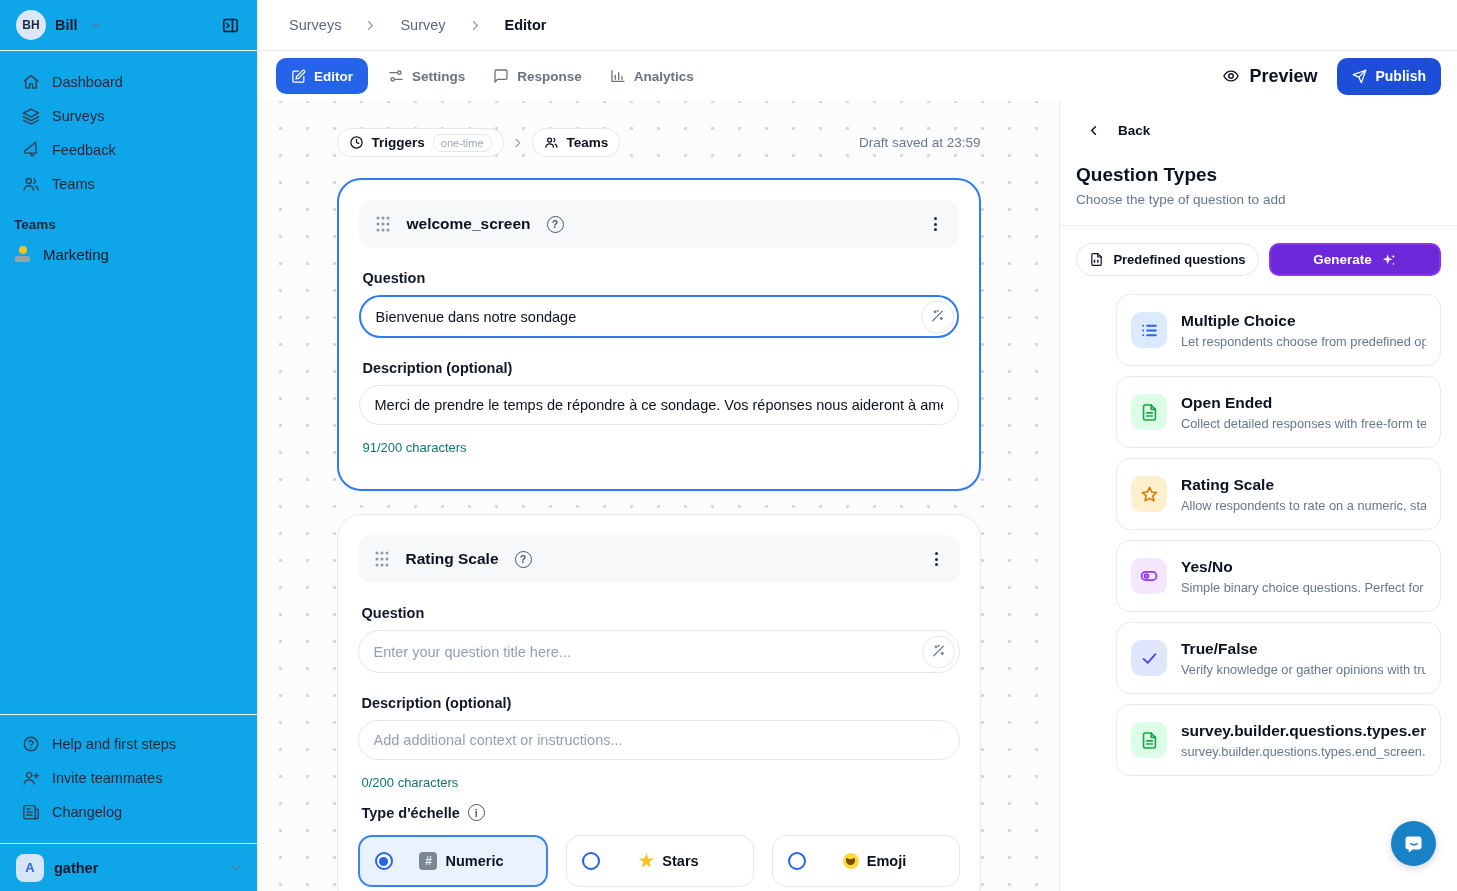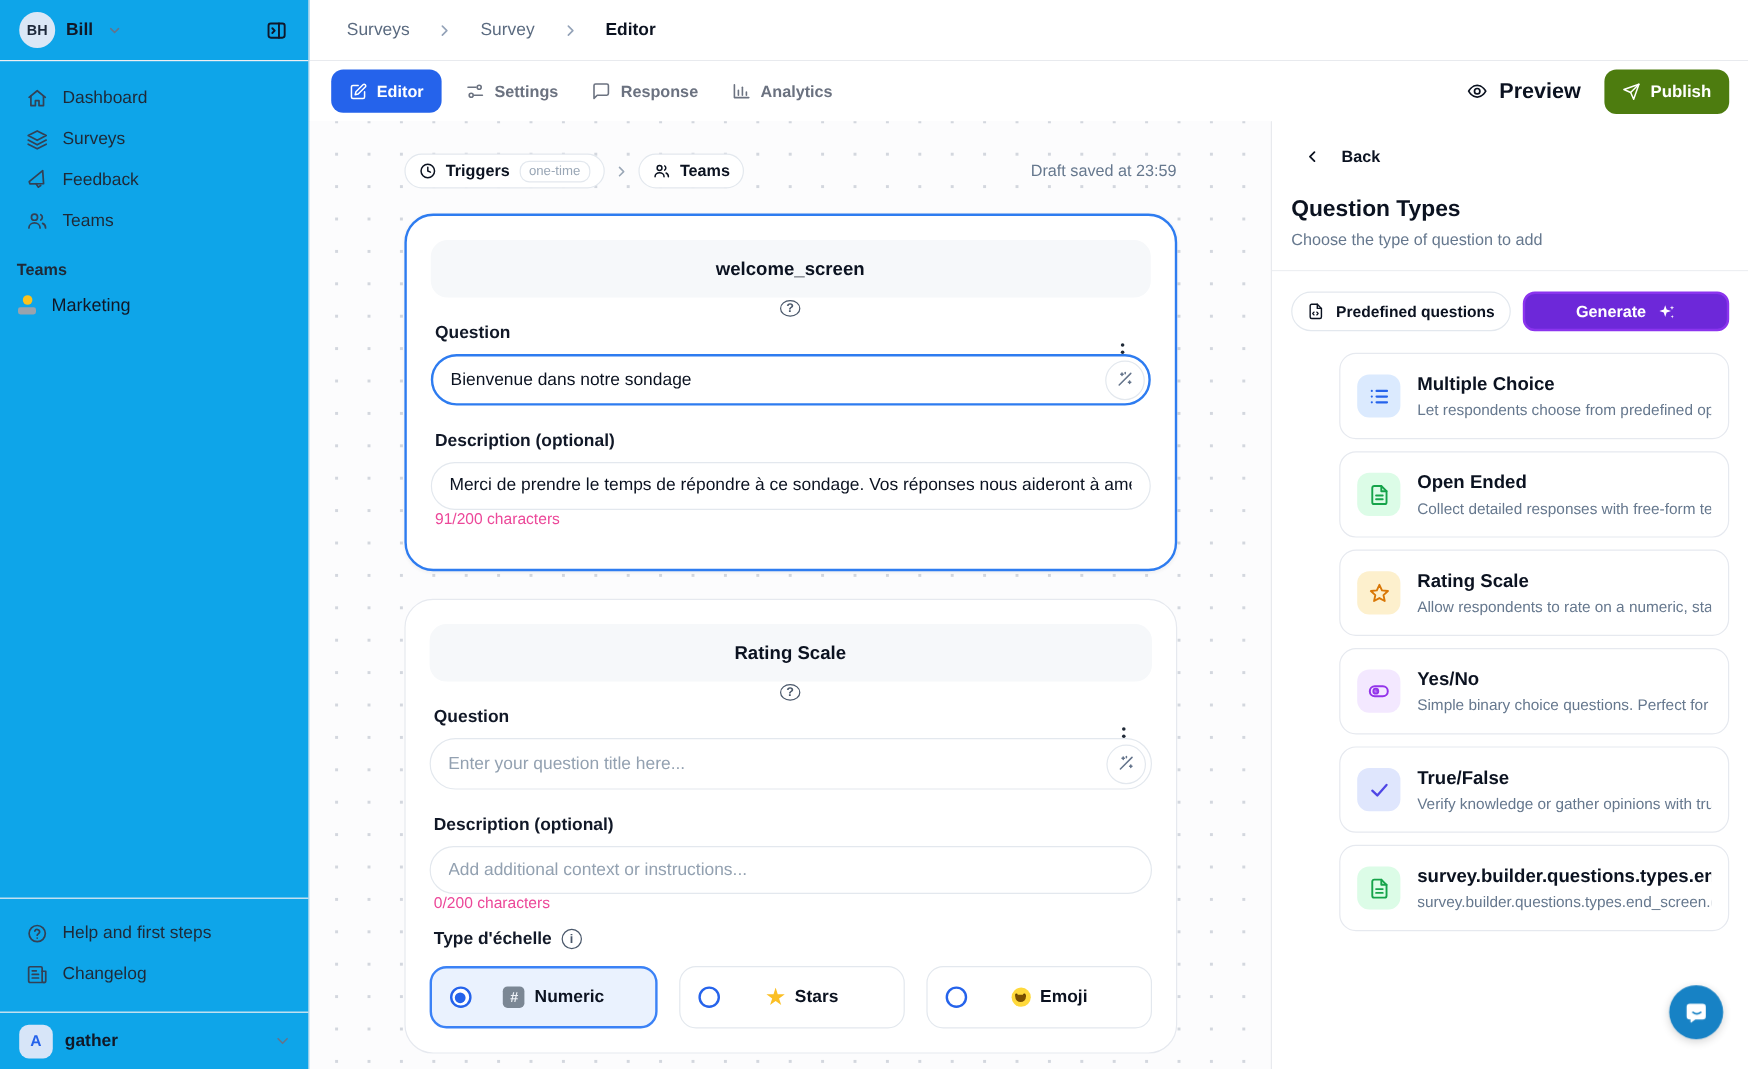--- a/index.html
+++ b/index.html
@@ -38,50 +38,50 @@
   
   .main { flex:1; display:flex; flex-direction:column; min-width:0; }
   .crumb-bar { height:51px; flex:0 0 51px; display:flex; align-items:center; gap:22px; padding:0 31px; border-bottom:1px solid #e8eaee; }
   .crumb { font-size:14.5px; color:#5b6b80; cursor:pointer; }
   .crumb.current { color:#0b1220; font-weight:700; cursor:default; }
   .toolbar { height:50px; flex:0 0 50px; display:flex; align-items:center; padding:0 16px 0 18px; background:#fff; }
   .tab-btn { display:flex; align-items:center; gap:8px; font-size:13.5px; font-weight:600; color:#6b7280; background:transparent; border:none; padding:0 10px; height:36px; cursor:pointer; }
   .tab-btn.active { background:#2563eb; color:#fff; border-radius:10px; padding:0 15px; }
   .toolbar-right { margin-left:auto; display:flex; align-items:center; gap:20px; }
   .preview-btn { display:flex; align-items:center; gap:9px; background:transparent; border:none; font-size:18px; font-weight:600; color:#0b1220; cursor:pointer; }
-  .publish-btn { display:flex; align-items:center; gap:8px; background:#4d7c0f; color:#fff; border:none; border-radius:10px; height:37px; padding:0 15px; font-size:14px; font-weight:700; cursor:pointer; }
+  .publish-btn { display:flex; align-items:center; gap:8px; background:#1d4ed8; color:#fff; border:none; border-radius:10px; height:37px; padding:0 15px; font-size:14px; font-weight:700; cursor:pointer; }
 
   .workspace { flex:1; display:flex; min-height:0; }
   .canvas { flex:1; min-width:0; overflow:hidden; background-color:#fcfcfd;
     background-image:radial-gradient(#d3d7de 1.4px, transparent 1.5px);
     background-size:27px 27px; background-position:9px 14px; }
   .canvas-col { width:644px; margin:0 auto; padding-top:27px; }
 
   .meta-row { display:flex; align-items:center; }
   .chip { display:inline-flex; align-items:center; gap:8px; height:29px; background:#fff; border:1px solid #e3e8ee; border-radius:999px; padding:0 11px; font-size:13.5px; font-weight:700; color:#0b1220; cursor:pointer; }
   .chip .badge { font-size:11px; font-weight:400; color:#9aa7b6; border:1px solid #e3e8ee; border-radius:8px; padding:2px 7px; }
   .meta-sep { margin:0 7px; }
   .draft-status { margin-left:auto; font-size:13.5px; color:#66788e; }
 
   .qcard { background:#fff; border-radius:24px; padding:20px; }
   .qcard.selected { border:2px solid #2e7cf0; margin-top:21px; box-shadow:0 1px 3px rgba(15,23,42,.05); }
   .qcard.plain { border:1px solid #e6e9ef; margin-top:23px; }
-  .qcard-header { background:#f6f8fa; border-radius:14px; height:48px; display:flex; align-items:center; gap:16px; padding:0 16px;flex-direction:column; }
+  .qcard-header { background:#f6f8fa; border-radius:14px; height:48px; display:flex; align-items:center; gap:16px; padding:0 16px; }
   .qcard-title { font-size:15.5px; font-weight:700; color:#0b1220; }
   .help-circle, .info-circle { width:17px; height:17px; border:1.5px solid #49576a; border-radius:50%; color:#49576a; font-size:10.5px; font-weight:700; display:inline-flex; align-items:center; justify-content:center; }
   .kebab { margin-left:auto; display:flex; flex-direction:column; gap:2.6px; padding:6px; cursor:pointer; background:none; border:none; }
   .kebab i { width:3px; height:3px; border-radius:50%; background:#1f2937; }
   .field-label { display:flex; align-items:center; gap:8px; font-size:14.5px; font-weight:600; color:#111827; margin:22px 0 9px 4px; }
   .input-wrap { position:relative; }
   .text-input { width:100%; height:43px; border:1px solid #e3e8ee; border-radius:22px; padding:0 52px 0 15px; font-size:14.5px; color:#0b1220; font-family:"Liberation Sans",sans-serif; background:#fff; outline:none; }
   .text-input.focused { border:2px solid #2e7cf0; }
   .text-input::placeholder { color:#93a1b1; }
   .text-input.plain-desc { padding-right:15px; height:40px; border-radius:20px; }
   .wand-btn { position:absolute; right:5px; top:50%; transform:translateY(-50%); width:33px; height:33px; border-radius:50%; background:#fff; border:1px solid #e3e8ee; display:flex; align-items:center; justify-content:center; cursor:pointer; }
-  .char-count { font-size:13px; color:#ec4899; margin:0 0 14px 4px; }
+  .char-count { font-size:13px; color:#0f766e; margin:15px 0 14px 4px; }
   .qcard.selected .char-count { margin-bottom:14px; }
 
   .scale-row { display:flex; gap:18px; margin-top:14px; }
   .scale-opt { flex:1; height:52px; border:1px solid #e3e8ee; border-radius:14px; background:#fff; display:flex; align-items:center; gap:12px; padding:0 15px; cursor:pointer; }
   .scale-opt.selected { border:2px solid #3b82f6; background:#eaf2fe; }
   .radio { width:18px; height:18px; border-radius:50%; border:2px solid #2563eb; position:relative; flex:0 0 18px; background:#fff; }
   .radio.on::after { content:""; position:absolute; inset:2.5px; border-radius:50%; background:#2563eb; }
   .scale-opt .lbl { font-size:14.5px; font-weight:700; color:#0b1220; display:flex; align-items:center; gap:8px; margin:0 auto; padding-right:12px; }
 
   
@@ -172,20 +172,29 @@
     </div>
 
     <div class="sb-footer">
       <div class="nav-item">
         <svg width="18" height="18" viewBox="0 0 24 24" fill="none" stroke="#334155" stroke-width="1.9" stroke-linecap="round" stroke-linejoin="round">
             <circle cx="12" cy="12" r="9"></circle>
             <path d="M9.3 9.2a2.8 2.8 0 0 1 5.4 1c0 1.8-2.7 2.3-2.7 3.6"></path>
             <line x1="12" y1="17" x2="12" y2="17.02"></line>
           </svg>
         <span>Help and first steps</span>
+      </div>
+      <div class="nav-item">
+        <svg width="18" height="18" viewBox="0 0 24 24" fill="none" stroke="#334155" stroke-width="1.9" stroke-linecap="round" stroke-linejoin="round">
+            <circle cx="9.5" cy="8" r="3.5"></circle>
+            <path d="M3 20c0-3.5 3-5.7 6.5-5.7S16 16.5 16 20"></path>
+            <line x1="19" y1="6" x2="19" y2="12"></line>
+            <line x1="16" y1="9" x2="22" y2="9"></line>
+          </svg>
+        <span>Invite teammates</span>
       </div>
       <div class="nav-item">
         <svg width="18" height="18" viewBox="0 0 24 24" fill="none" stroke="#334155" stroke-width="1.9" stroke-linecap="round" stroke-linejoin="round">
             <path d="M4.5 21a2 2 0 0 1-2-2V5a1.5 1.5 0 0 1 1.5-1.5h12A1.5 1.5 0 0 1 17.5 5v14a2 2 0 0 0 2 2Z"></path>
             <path d="M19.5 21a2 2 0 0 0 2-2V8.5h-4"></path>
             <line x1="6.5" y1="8" x2="11" y2="8"></line>
             <line x1="6.5" y1="12" x2="13.5" y2="12"></line>
             <line x1="6.5" y1="16" x2="13.5" y2="16"></line>
           </svg>
         <span>Changelog</span>

